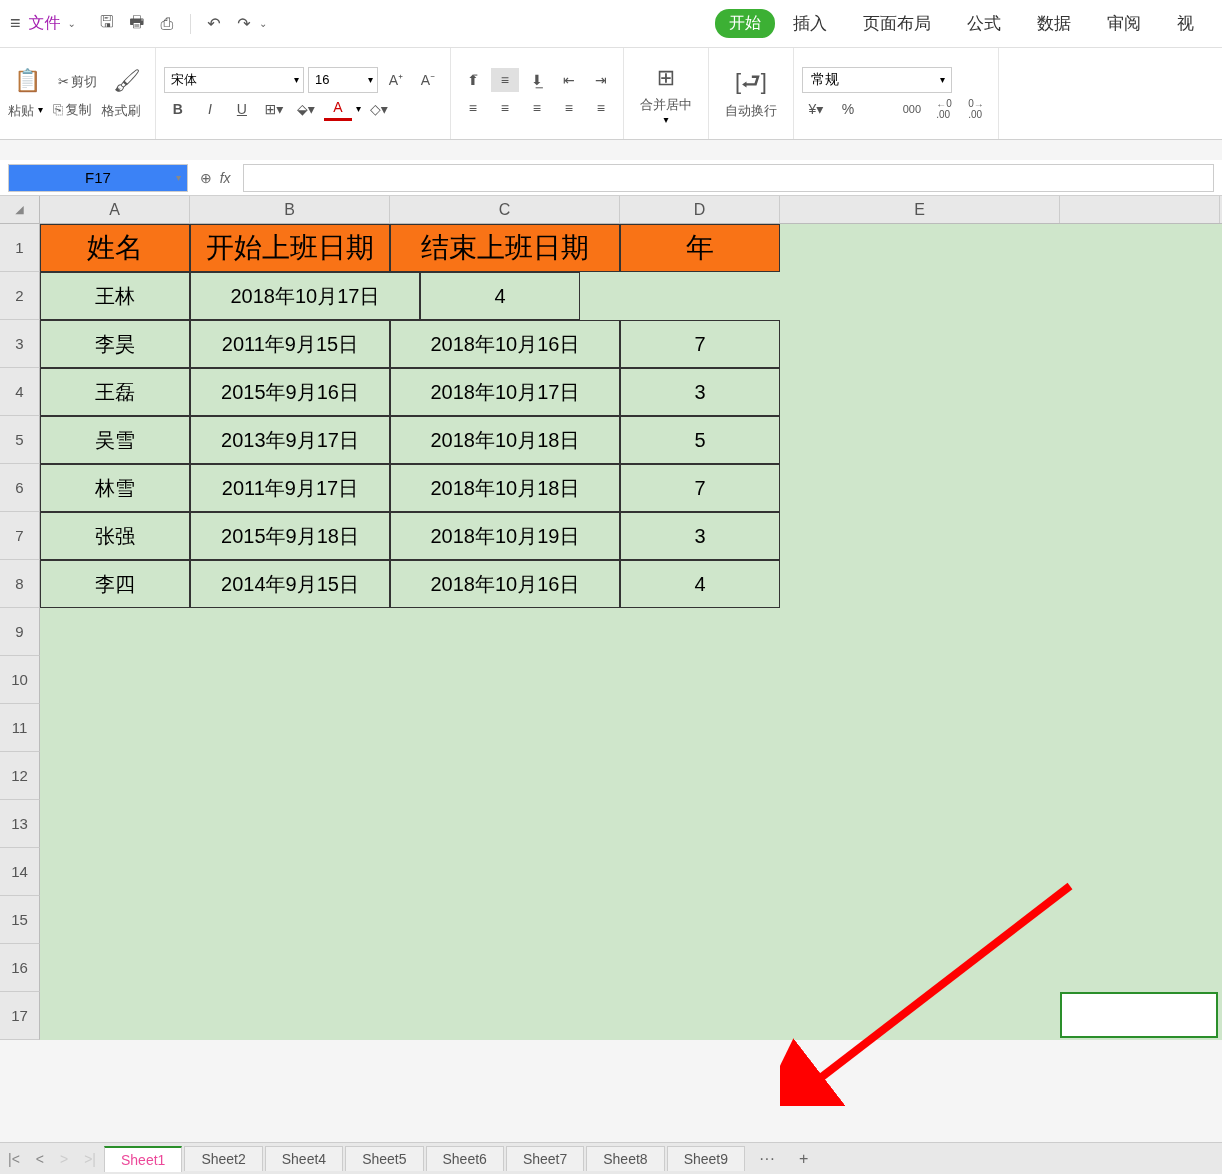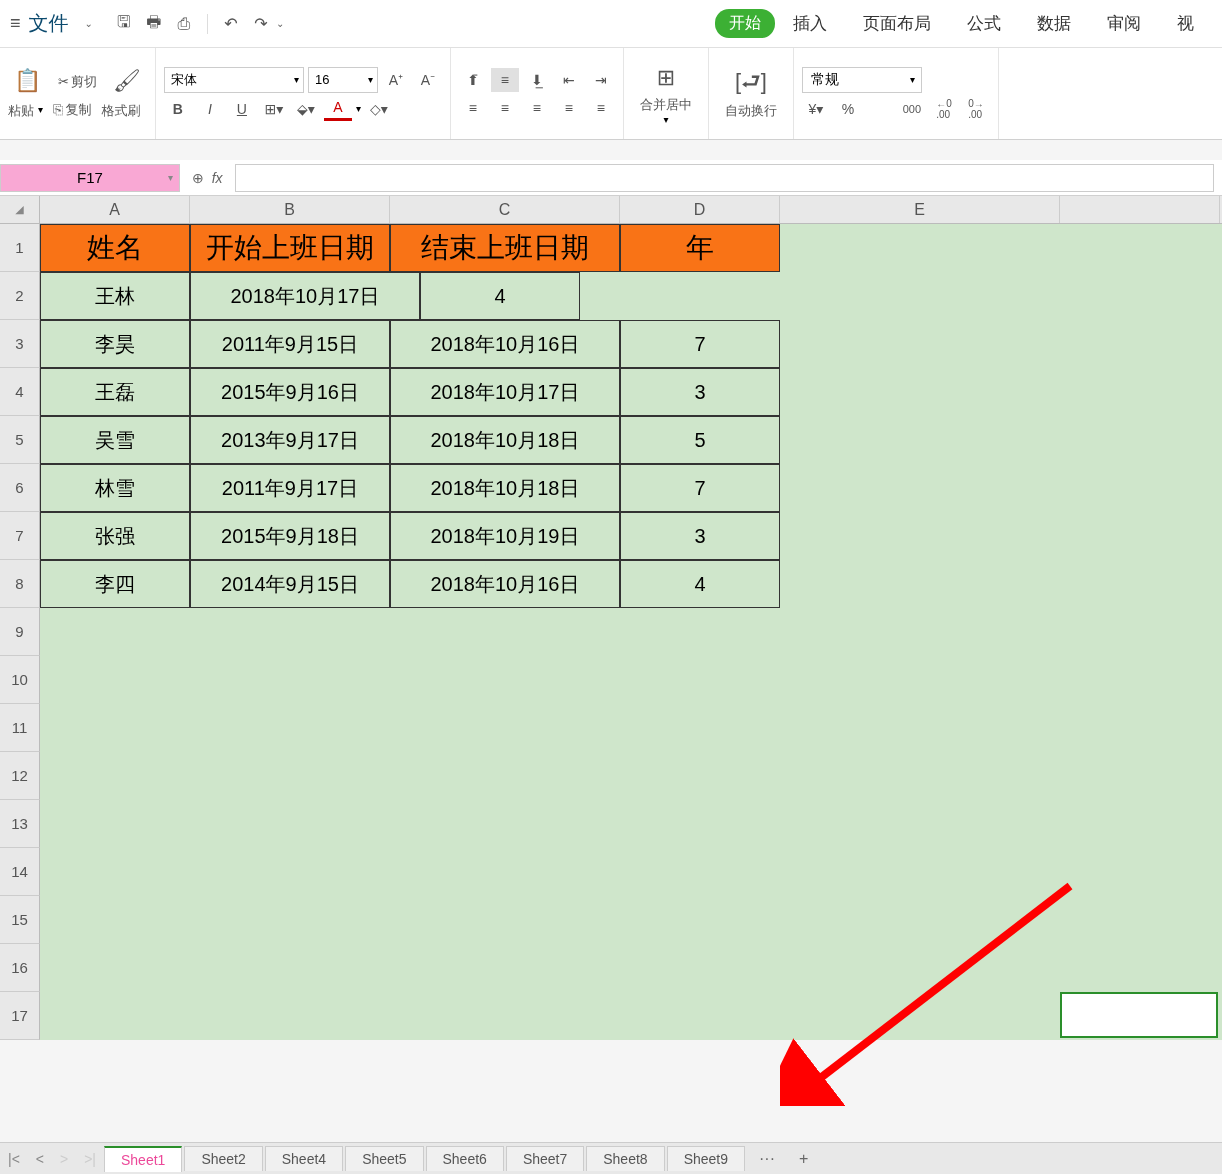--- a/index.html
+++ b/index.html
@@ -1,21 +1,21 @@
 <!DOCTYPE html>
 <html><head>
 <meta charset="utf-8">
 <style>
 * { box-sizing: border-box; margin: 0; padding: 0; font-family: "Microsoft YaHei", Arial, sans-serif; }
 body { background: #f5f5f5; width: 1222px; height: 1174px; overflow: hidden; position: relative; }
 
 
 .menu-bar { height: 48px; background: #fff; display: flex; align-items: center; padding: 0 10px; border-bottom: 1px solid #e0e0e0; }
 .hamburger { font-size: 18px; margin-right: 8px; color: #555; }
-.file-menu { font-size: 20px; color: #0c4a6e; margin-right: 16px; }
+.file-menu { font-size: 16px; color: #a21caf; margin-right: 7px; }
 .chevron { font-size: 10px; color: #666; margin-right: 16px; }
 .menu-icon { width: 26px; height: 26px; display: inline-flex; align-items: center; justify-content: center; color: #555; font-size: 16px; margin: 0 2px; }
 .menu-sep { width: 1px; height: 20px; background: #ddd; margin: 0 8px; }
 .menu-spacer { flex: 1; }
 .tab-item { padding: 8px 18px; font-size: 17px; color: #333; }
 .tab-active { background: #3cb034; color: #fff; border-radius: 14px; padding: 4px 14px; }
 
 
 .ribbon { height: 92px; background: #fff; display: flex; border-bottom: 1px solid #d0d0d0; }
 .ribbon-group { display: flex; flex-direction: column; padding: 4px 8px; border-right: 1px solid #e5e5e5; justify-content: center; }
@@ -29,21 +29,21 @@
 .font-select::after { content: "▾"; position: absolute; right: 4px; font-size: 10px; }
 .font-name { width: 140px; }
 .font-size-sel { width: 70px; }
 .big-btn-col { display: flex; flex-direction: column; align-items: center; padding: 0 8px; }
 .big-btn-col .icon { font-size: 22px; color: #555; height: 32px; display: flex; align-items: center; }
 .fmt-select { height: 26px; border: 1px solid #ccc; background: #fff; padding: 0 24px 0 8px; font-size: 14px; position: relative; display: flex; align-items: center; }
 .fmt-select::after { content: "▾"; position: absolute; right: 6px; font-size: 10px; }
 
 
 .formula-row { height: 36px; background: #fff; display: flex; align-items: center; border-bottom: 1px solid #d0d0d0; margin-top: 20px; }
-.name-box { width: 180px; height: 28px; border: 1px solid #ccc; background: #f9a8d4; margin-left: 0; padding: 0 8px; display: flex; align-items: center; justify-content: center; font-size: 15px; position: relative; }
+.name-box { width: 180px; height: 28px; border: 1px solid #ccc; background: #3b82f6; margin-left: 8px; padding: 0 8px; display: flex; align-items: center; justify-content: center; font-size: 15px; position: relative; }
 .name-box::after { content: "▾"; position: absolute; right: 6px; font-size: 10px; color: #888; }
 .fx-icon { margin: 0 12px; font-size: 14px; color: #666; display: flex; gap: 8px; align-items: center; }
 .formula-input { flex: 1; height: 28px; border: 1px solid #ccc; background: #fff; margin-right: 8px; }
 
 
 .grid-area { position: relative; background: #cfe6cb; }
 .col-headers { display: flex; height: 28px; background: #e8e8e8; border-bottom: 1px solid #bbb; }
 .corner { width: 40px; border-right: 1px solid #bbb; background: #e8e8e8; display:flex; align-items:center; justify-content:center; font-size:11px; color:#888; }
 .col-h { border-right: 1px solid #ccc; text-align: center; font-size: 16px; color: #555; line-height: 28px; background: #e8e8e8; }
 .col-A { width: 150px; }
@@ -171,21 +171,21 @@
   </div>
   <div class="ribbon-group">
     <div class="big-btn-col">
       <div class="icon">[⮐]</div>
       <span class="rb-label">自动换行</span>
     </div>
   </div>
 
   <div class="ribbon-group">
     <div class="ribbon-row">
-      <div class="fmt-select" style="width:120px;">
+      <div class="fmt-select" style="width:150px;">
           <span>常规</span>
         </div>
     </div>
     <div class="ribbon-row">
       <span class="rb-btn">¥▾</span>
       <span class="rb-btn">%</span>
       <span class="rb-btn" style="font-size:11px;margin-left:32px;">000</span>
       <span class="rb-btn" style="font-size:10px;">←0<br>.00</span>
       <span class="rb-btn" style="font-size:10px;">0→<br>.00</span>
     </div>

